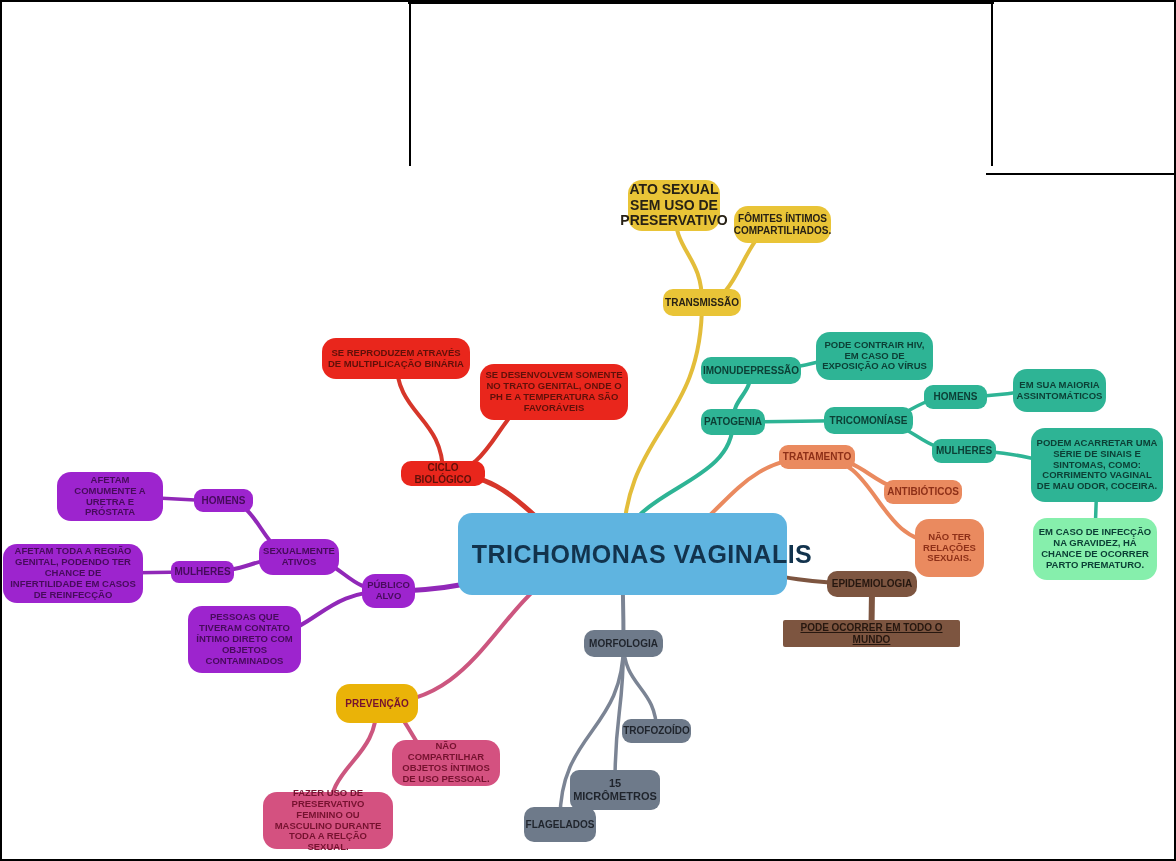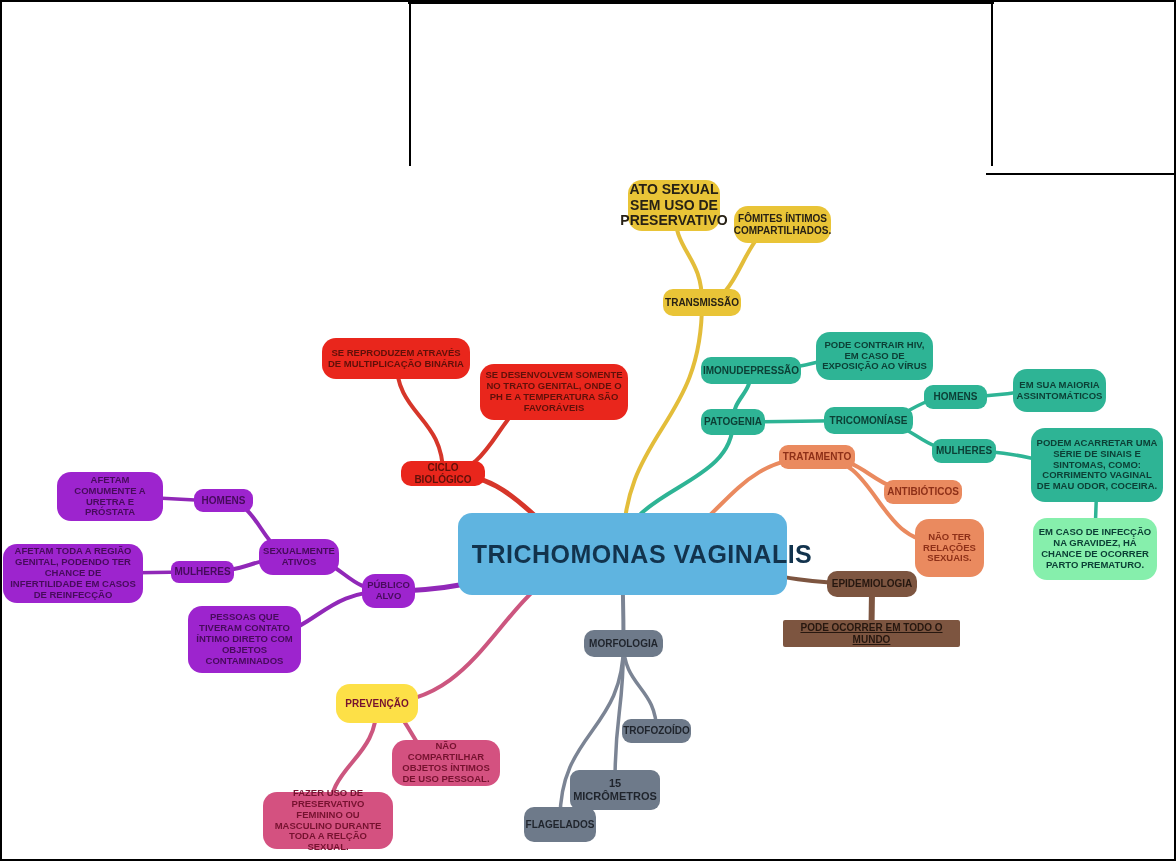--- a/index.html
+++ b/index.html
@@ -81,21 +81,21 @@
       <div class="node" style="left: 903px; top: 519px; width: 69px; height: 58px; background: rgb(234, 138, 95); color: rgb(142, 48, 24); font-size: 9.5px; border-radius: 14px; margin-left: 12px;">NÃO TER RELAÇÕES SEXUAIS.</div>
       <div class="node" style="left: 827px; top: 571px; width: 90px; height: 26px; background: rgb(125, 85, 64); color: rgb(38, 23, 15); font-size: 10px; border-radius: 10px;">EPIDEMIOLOGIA</div>
       <div class="node" style="left: 783px; top: 620px; width: 177px; height: 27px; background: rgb(125, 85, 64); color: rgb(38, 23, 15); font-size: 10px; border-radius: 2px; text-decoration: underline;">PODE OCORRER EM TODO O MUNDO</div>
       <div class="node" style="left: 362px; top: 574px; width: 53px; height: 34px; background: rgb(157, 36, 206); color: rgb(71, 11, 92); font-size: 9.5px; border-radius: 13px;">PÚBLICO ALVO</div>
       <div class="node" style="left: 259px; top: 539px; width: 80px; height: 36px; background: rgb(157, 36, 206); color: rgb(71, 11, 92); font-size: 9.5px; border-radius: 14px;">SEXUALMENTE ATIVOS</div>
       <div class="node" style="left: 194px; top: 489px; width: 59px; height: 23px; background: rgb(157, 36, 206); color: rgb(71, 11, 92); font-size: 10px; border-radius: 9px;">HOMENS</div>
       <div class="node" style="left: 171px; top: 561px; width: 63px; height: 22px; background: rgb(157, 36, 206); color: rgb(71, 11, 92); font-size: 10px; border-radius: 8px;">MULHERES</div>
       <div class="node" style="left: 57px; top: 472px; width: 106px; height: 49px; background: rgb(157, 36, 206); color: rgb(71, 11, 92); font-size: 9.5px; border-radius: 14px;">AFETAM COMUMENTE A URETRA E PRÓSTATA</div>
       <div class="node" style="left: 3px; top: 544px; width: 140px; height: 59px; background: rgb(157, 36, 206); color: rgb(71, 11, 92); font-size: 9.5px; border-radius: 14px;">AFETAM TODA A REGIÃO GENITAL, PODENDO TER CHANCE DE INFERTILIDADE EM CASOS DE REINFECÇÃO</div>
       <div class="node" style="left: 188px; top: 606px; width: 113px; height: 67px; background: rgb(157, 36, 206); color: rgb(71, 11, 92); font-size: 9.5px; border-radius: 14px;">PESSOAS QUE TIVERAM CONTATO ÍNTIMO DIRETO COM OBJETOS CONTAMINADOS</div>
-      <div class="node" style="left: 336px; top: 684px; width: 82px; height: 39px; background: #fde047; color: rgb(118, 18, 47); font-size: 10px; border-radius: 14px;">PREVENÇÃO</div>
+      <div class="node" style="left: 336px; top: 684px; width: 82px; height: 39px; background: #eab308; color: rgb(118, 18, 47); font-size: 10px; border-radius: 14px;">PREVENÇÃO</div>
       <div class="node" style="left: 392px; top: 740px; width: 108px; height: 46px; background: rgb(212, 81, 128); color: rgb(118, 18, 47); font-size: 9.5px; border-radius: 14px;">NÃO COMPARTILHAR OBJETOS ÍNTIMOS DE USO PESSOAL.</div>
       <div class="node" style="left: 263px; top: 792px; width: 130px; height: 57px; background: rgb(212, 81, 128); color: rgb(118, 18, 47); font-size: 9.5px; border-radius: 14px;">FAZER USO DE PRESERVATIVO FEMININO OU MASCULINO DURANTE TODA A RELÇÃO SEXUAL.</div>
       <div class="node" style="left: 584px; top: 630px; width: 79px; height: 27px; background: rgb(110, 122, 138); color: rgb(31, 36, 44); font-size: 10px; border-radius: 10px;">MORFOLOGIA</div>
       <div class="node" style="left: 622px; top: 719px; width: 69px; height: 24px; background: rgb(110, 122, 138); color: rgb(31, 36, 44); font-size: 10px; border-radius: 9px;">TROFOZOÍDO</div>
       <div class="node" style="left: 570px; top: 770px; width: 90px; height: 40px; background: rgb(110, 122, 138); color: rgb(31, 36, 44); font-size: 11px; border-radius: 9px;">15 MICRÔMETROS</div>
       <div class="node" style="left: 524px; top: 807px; width: 72px; height: 35px; background: rgb(110, 122, 138); color: rgb(31, 36, 44); font-size: 10px; border-radius: 10px;">FLAGELADOS</div>
     </div>
 
   <div class="rule" style="left:408px;top:0;width:586px;height:4px;"></div>
   <div class="rule" style="left:409px;top:0;width:2px;height:166px;"></div>

